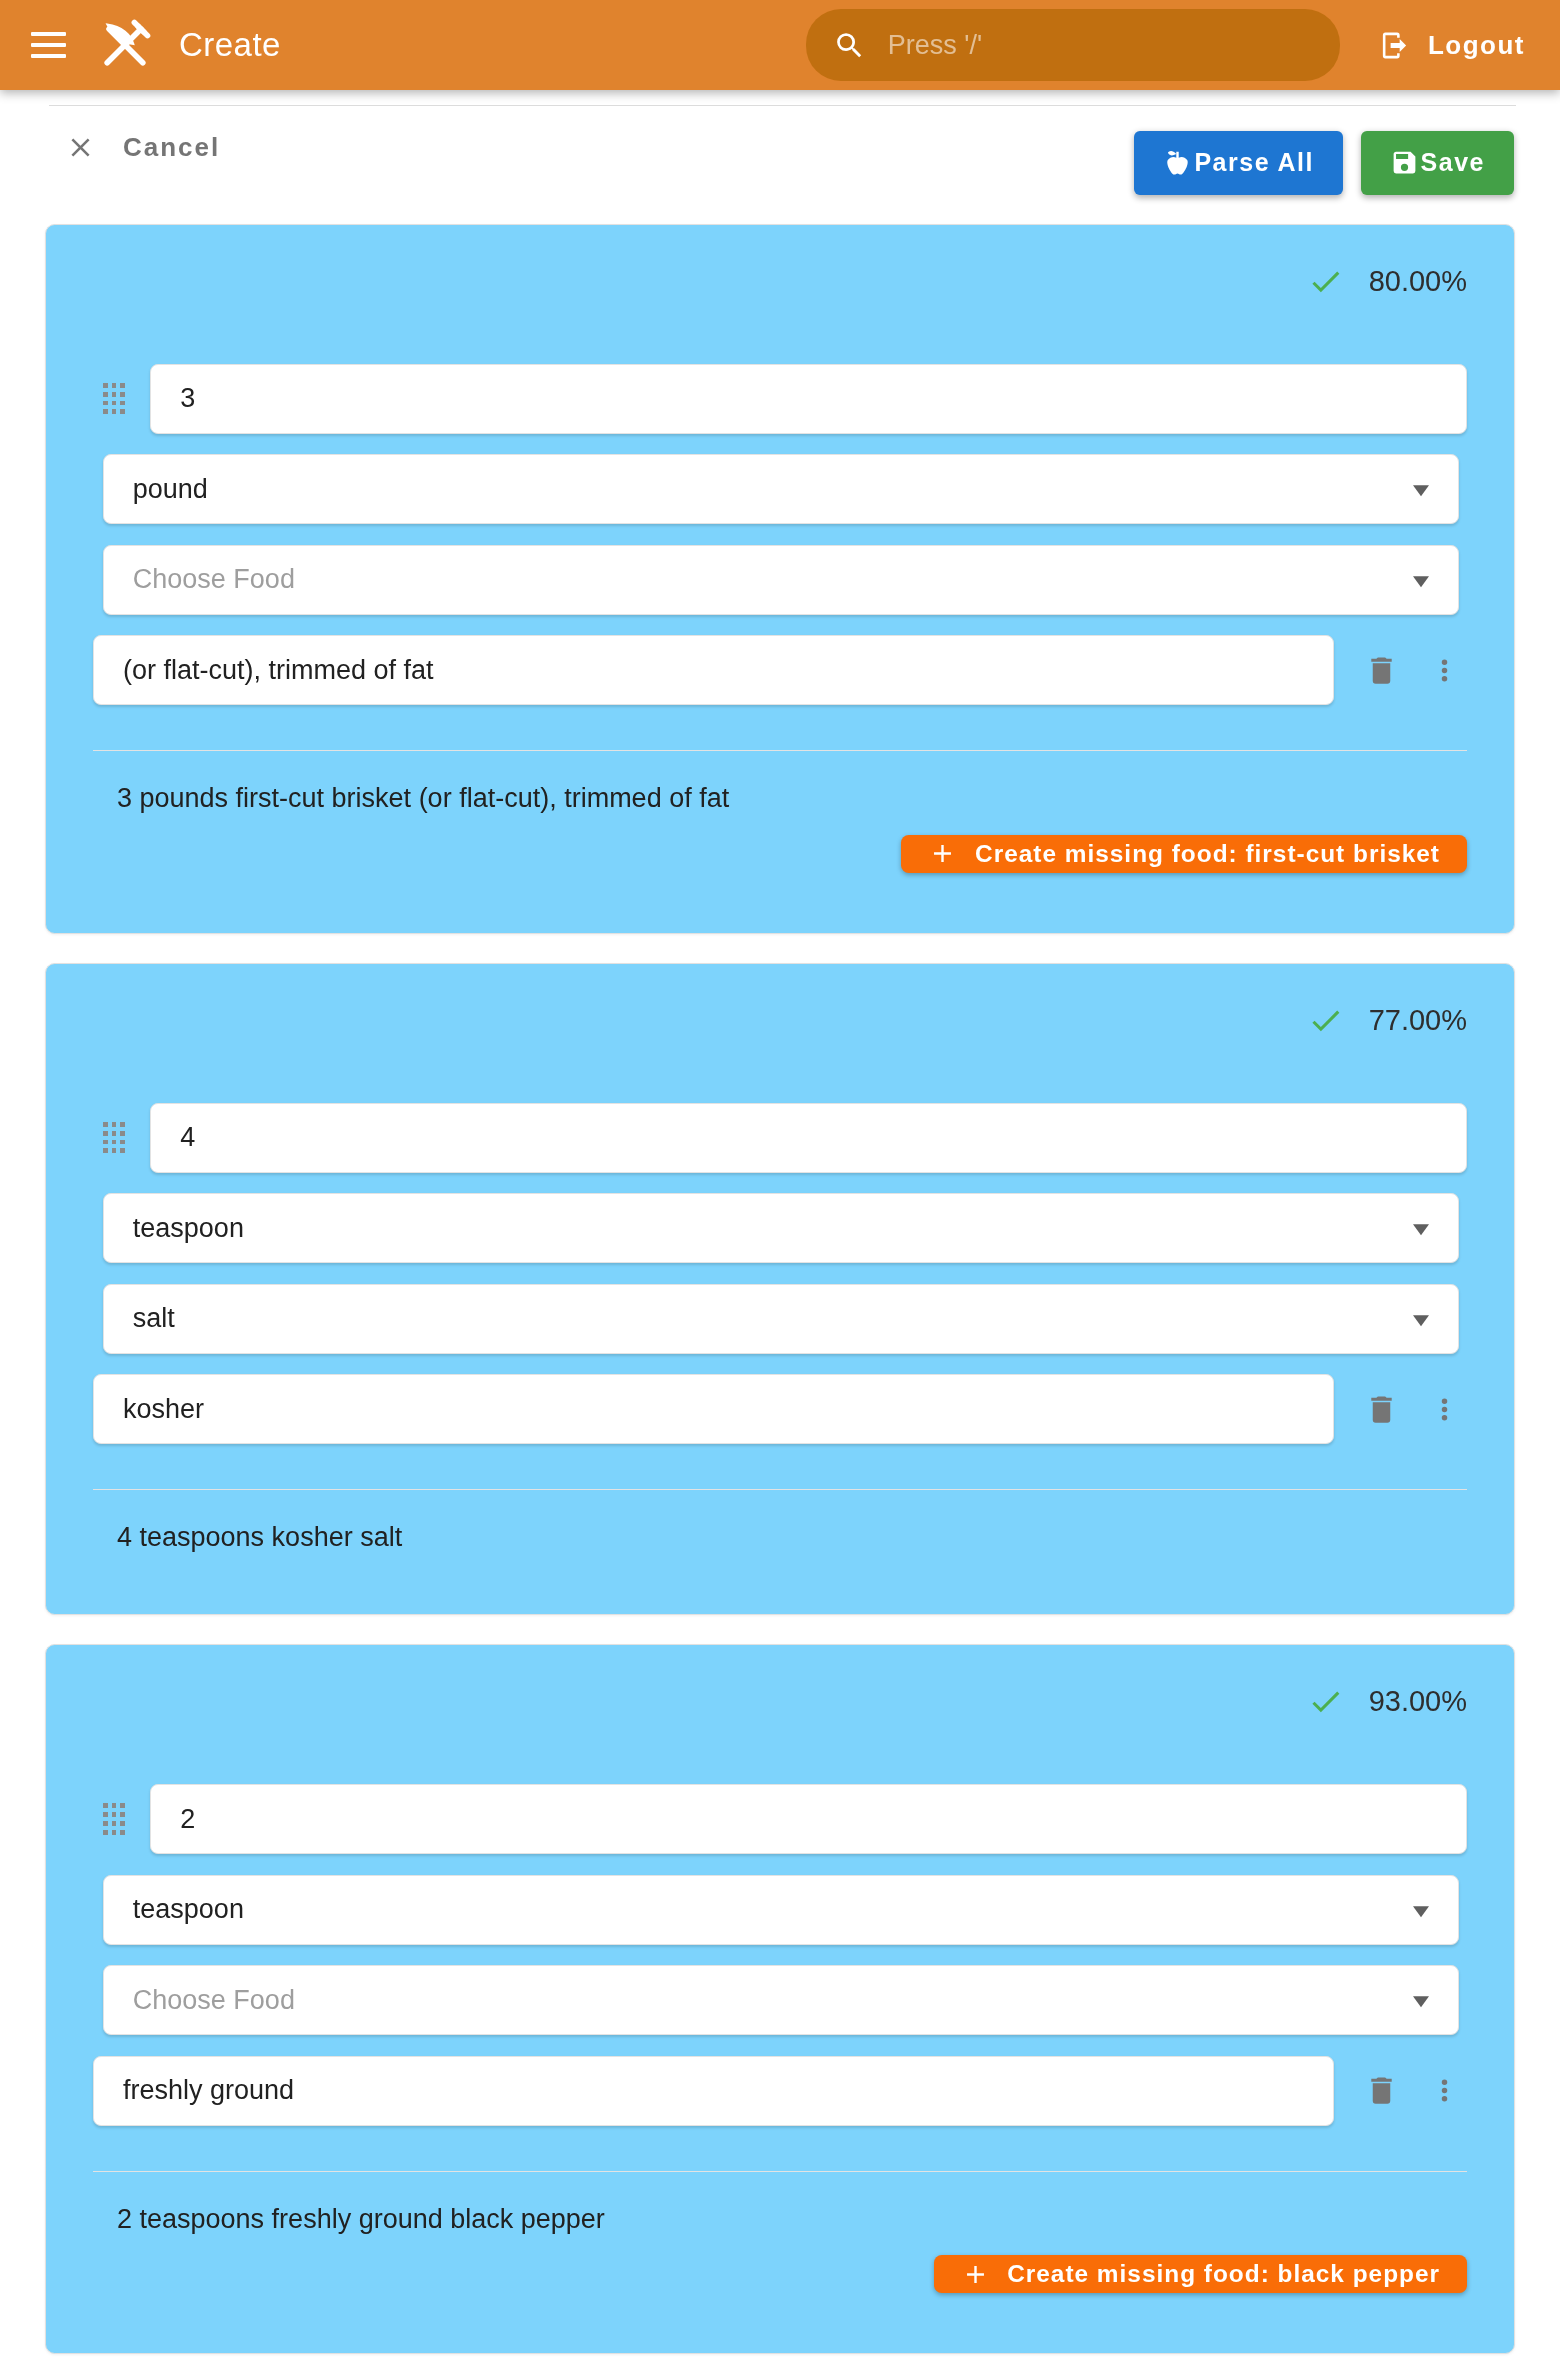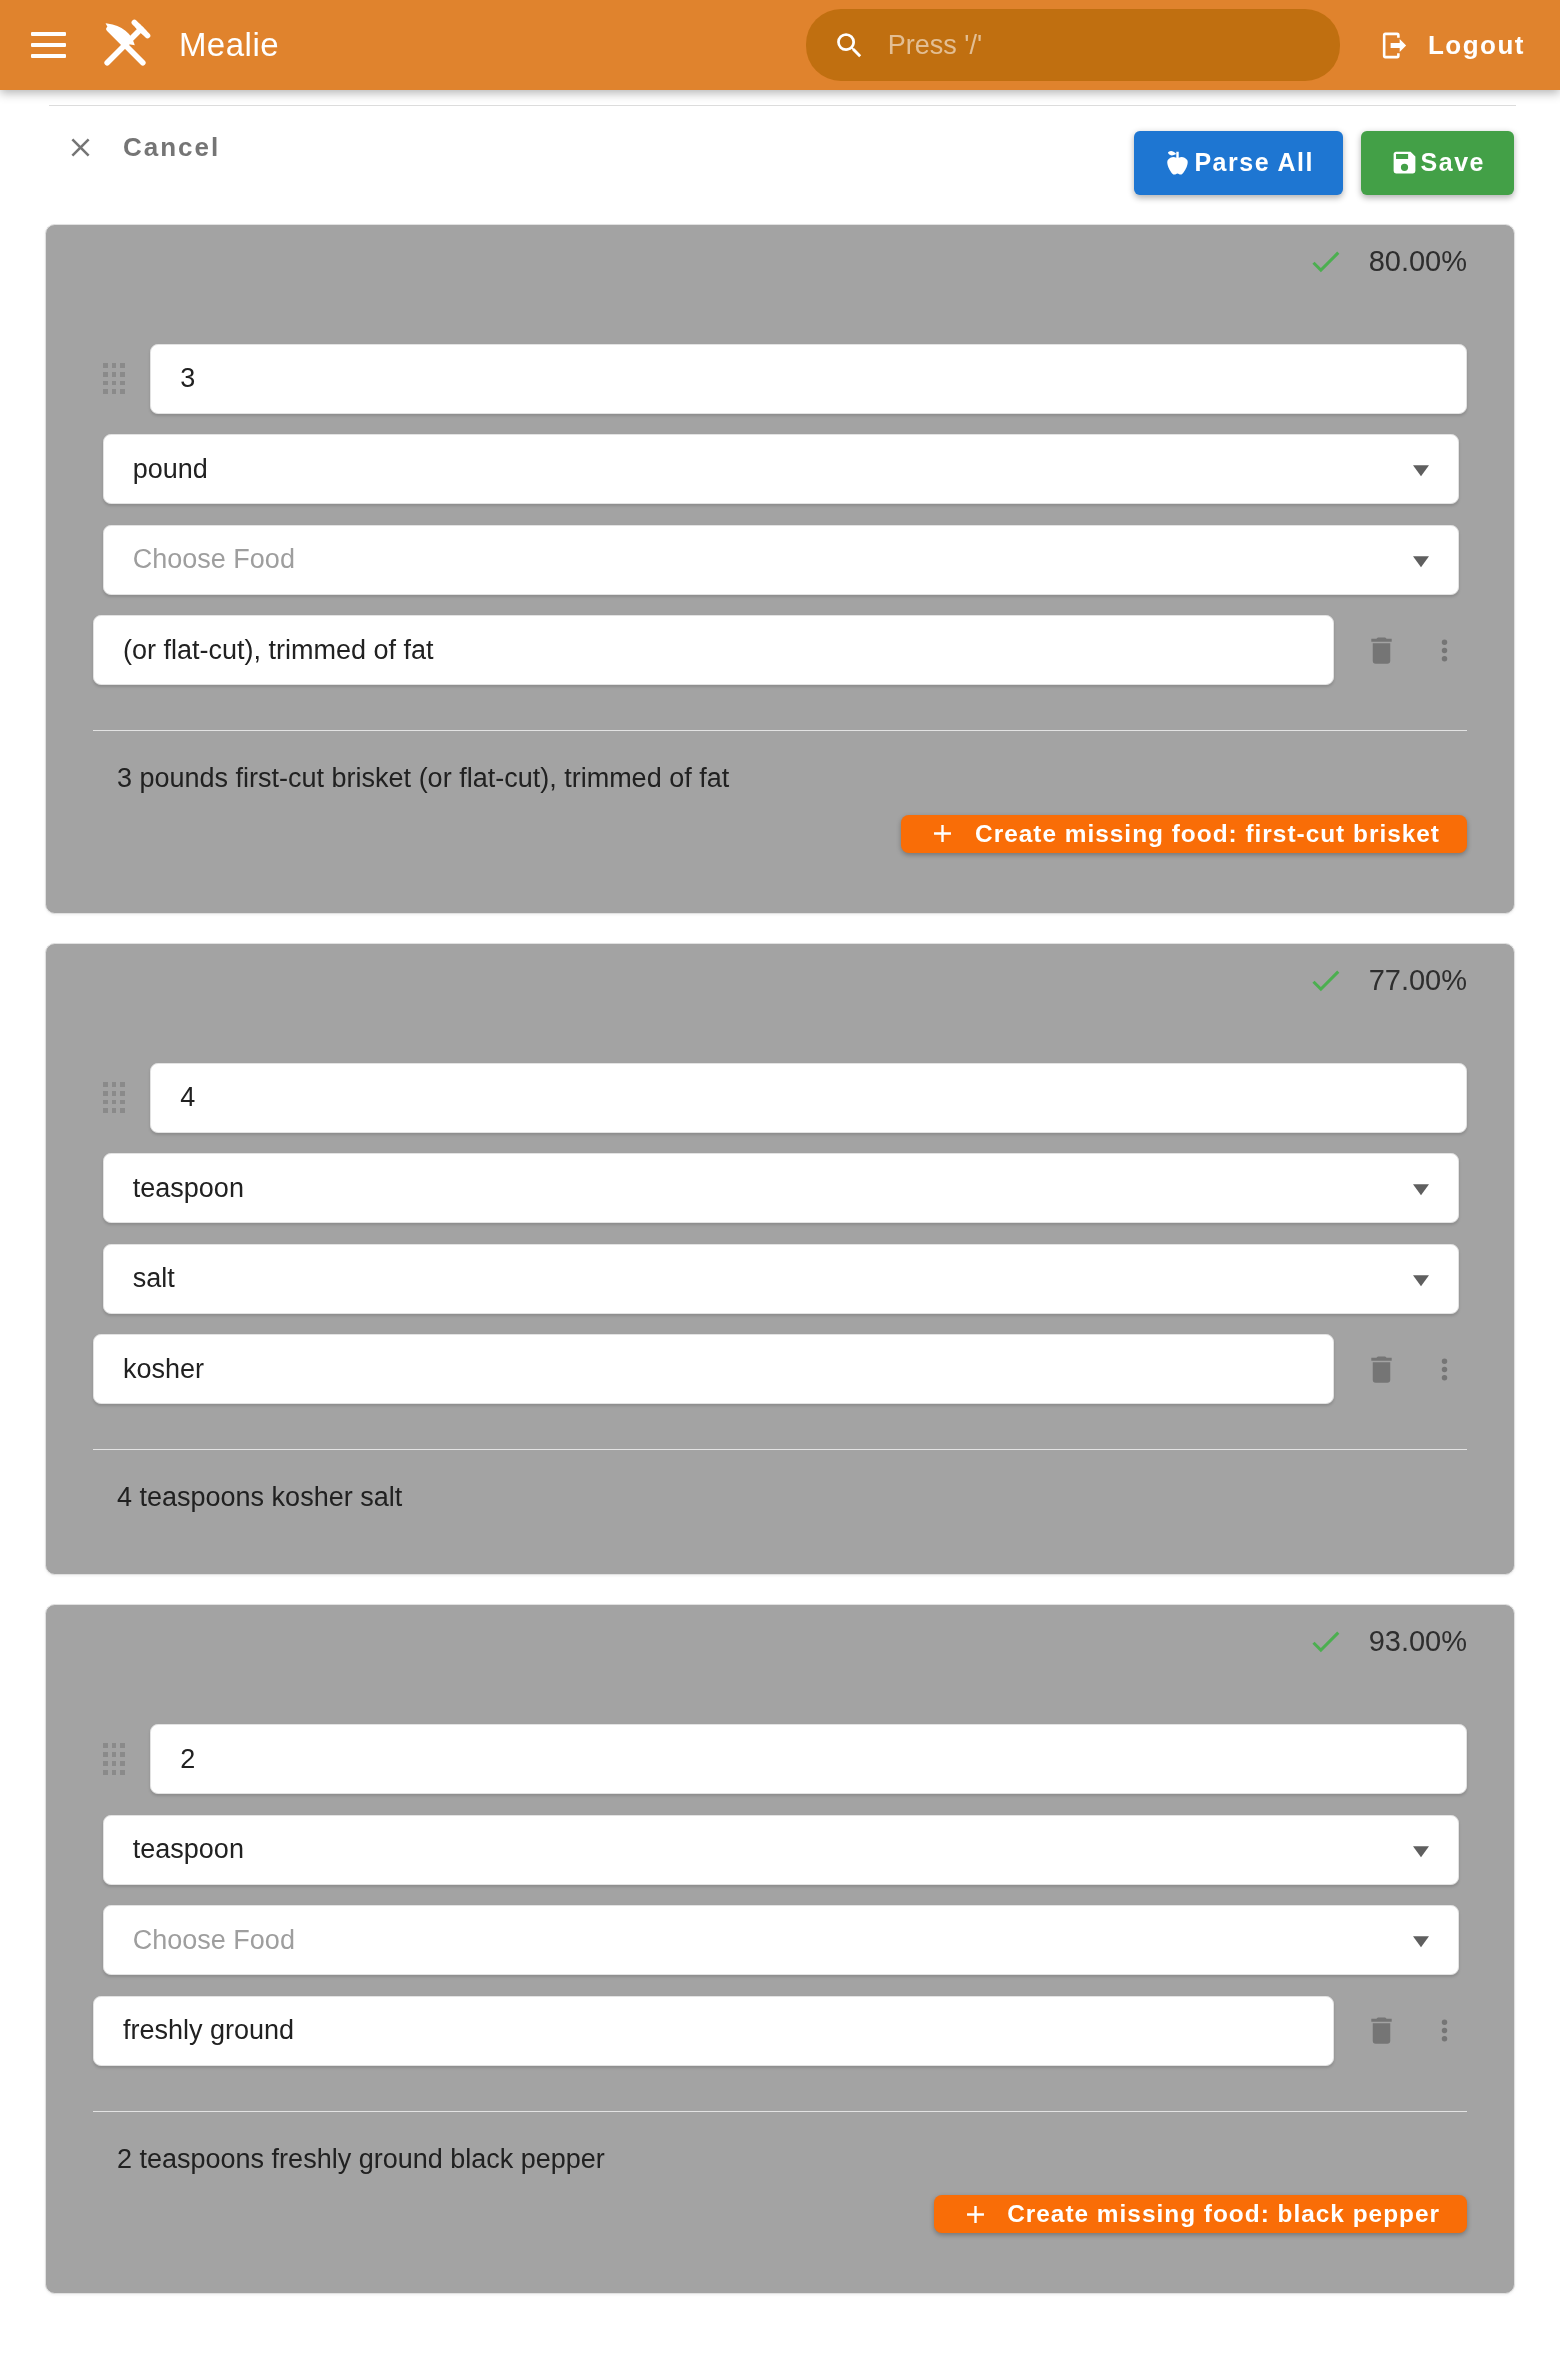--- a/index.html
+++ b/index.html
@@ -50,22 +50,22 @@
     height:64px; border-radius:5.9px; padding:0 29px;
     display:flex; align-items:center; gap:2px;
     color:#fff; font-size:25px; font-weight:bold; letter-spacing:1.5px;
     box-shadow:0 2.9px 5.9px rgba(0,0,0,0.30);
   }
   .btn-parse { background:#1E76D2; }
   .btn-save  { background:#43A047; margin-left:17.6px; }
   
   .card {
     margin:0 45px 29px 45px;
-    background:#a3a3a3; border:1px solid #E1E1E1; border-radius:9.8px;
-    padding:18px 47px 60px 47px;
+    background:#7dd3fc; border:1px solid #E1E1E1; border-radius:9.8px;
+    padding:38px 47px 60px 47px;
     box-shadow:0 1px 2.9px rgba(0,0,0,0.06);
   }
   .confidence {
     display:flex; justify-content:flex-end; align-items:center; gap:25px;
     font-size:29px; color:#2e2e2e; margin-bottom:64px;
   }
   .row { display:flex; align-items:center; margin-bottom:20.5px; }
   .field {
     position:relative; flex:1; height:70px;
     background:#fff; border:1px solid #E3E3E3; border-radius:7.8px;
@@ -122,21 +122,21 @@
       <g stroke="#ffffff" stroke-width="6" stroke-linecap="round" fill="#ffffff">
         <line x1="15" y1="15" x2="51" y2="51"></line>
         <path d="M13,10 C29,12 38,21 41,31 C31,30 20,24 13,10 Z" stroke-width="2"></path>
         <line x1="49" y1="15" x2="13" y2="51"></line>
         <line x1="42" y1="8" x2="48" y2="14"></line>
         <line x1="50" y1="16" x2="56" y2="22"></line>
         <line x1="46" y1="12" x2="52" y2="18"></line>
       </g>
     </svg>
   </span>
-  <span class="app-title">Mealie</span>
+  <span class="app-title">Create</span>
 
   <div class="search-pill">
     <span>
       <svg viewBox="0 0 24 24" width="33" height="33">
           <path fill="#ffffff" d="M9.5,3A6.5,6.5 0 0,1 16,9.5C16,11.11 15.41,12.59 14.44,13.73L14.71,14H15.5L20.5,19L19,20.5L14,15.5V14.71L13.73,14.44C12.59,15.41 11.11,16 9.5,16A6.5,6.5 0 0,1 3,9.5A6.5,6.5 0 0,1 9.5,3M9.5,5C7,5 5,7 5,9.5C5,12 7,14 9.5,14C12,14 14,12 14,9.5C14,7 12,5 9.5,5Z"></path>
         </svg>
     </span>
     <input type="text" placeholder="Press '/'" style="">
   </div>
 

